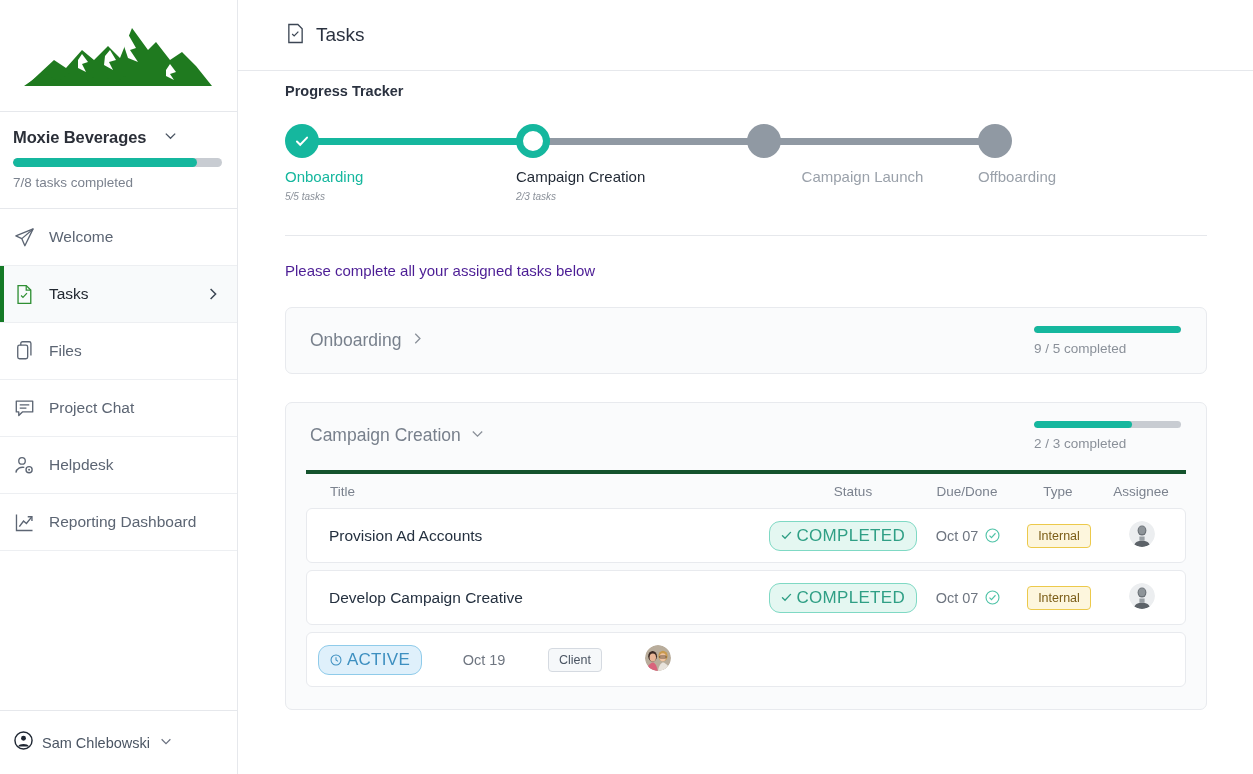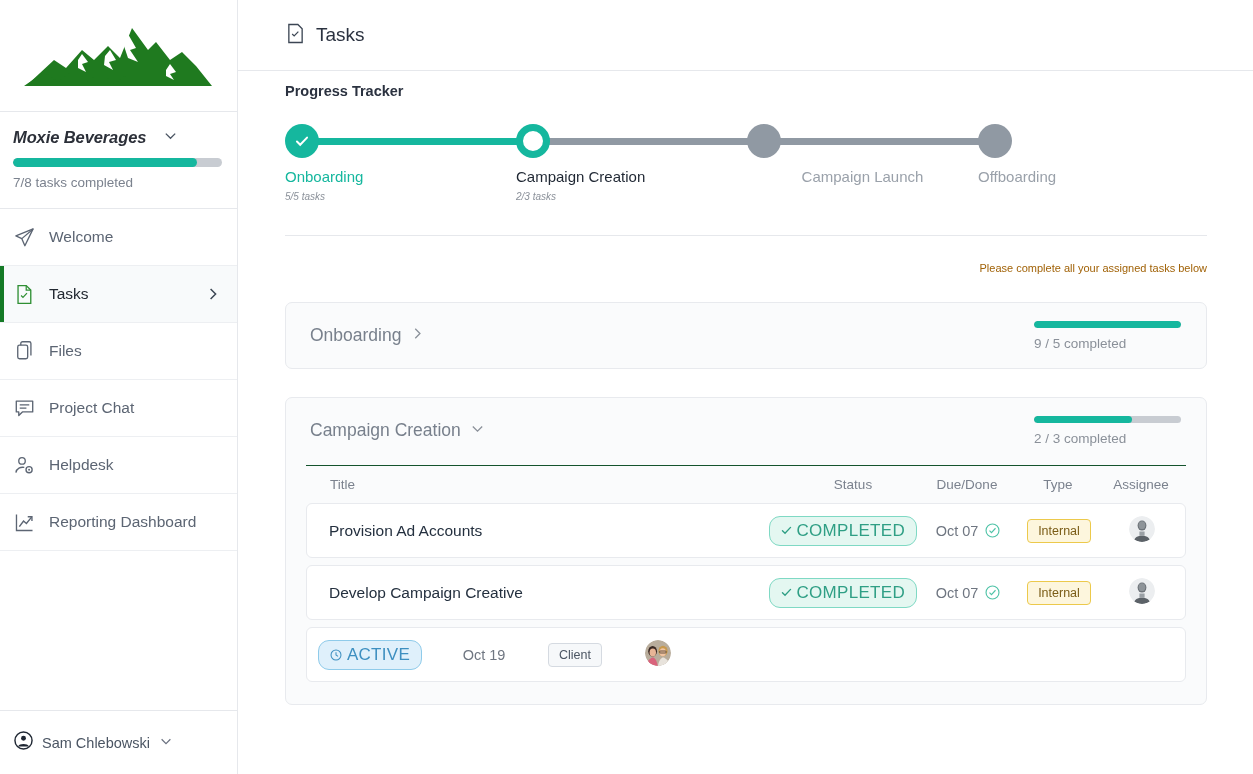--- a/index.html
+++ b/index.html
@@ -24,21 +24,21 @@
     height: 112px; flex: 0 0 112px;
     border-bottom: 1px solid #e6e8ec;
     display: flex; align-items: center; justify-content: center;
   }
   .logo-box svg { display: block; }
 
   .org-box {
     padding: 16px 13px 18px 13px;
     border-bottom: 1px solid #e6e8ec;
   }
-  .org-row { display: flex; align-items: flex-end; gap: 17px; margin-bottom: 11px; font-style: italic; }
+  .org-row { display: flex; align-items: flex-end; gap: 17px; margin-bottom: 11px; }
   .org-name {
     font-size: 16.5px; font-weight: bold; color: #2b2f38;
     letter-spacing: -0.1px;
   }
   .chev-d { display: block; }
   .bar-outer {
     height: 9px; border-radius: 5px; background: #c8ccd2;
     overflow: hidden; width: 209px;
   }
   .bar-inner { height: 9px; border-radius: 5px; background: #15b79e; }
@@ -108,21 +108,21 @@
   .node.current { background: #ffffff; border: 7px solid #15b79e; }
   .node.todo { background: #9099a3; }
   .step-label { font-size: 15px; margin-top: 5px; white-space: nowrap; }
   .step-sub { font-size: 10px; color: #8a9099; margin-top: 6px; white-space: nowrap; font-style: italic; }
   .lbl-done { color: #15b79e; }
   .lbl-current { color: #1f2733; }
   .lbl-todo { color: #9aa1aa; }
 
   .divider { height: 1px; background: #e6e8ec; margin: 22px 0 0 0; }
 
-  .instruction { font-size: 11px; color: #a16207; margin: 26px 0 0 0; text-align: right; }
+  .instruction { font-size: 15px; color: #4c1d95; margin: 26px 0 0 0; }
 
   
   .group-card {
     margin-top: 28px;
     border: 1px solid #e8eaee; border-radius: 7px;
     background: #fafbfc;
   }
   .group-card.open { background: #fafbfc; }
   .group-head {
     display: flex; align-items: center; padding: 0 24px; height: 65px;
@@ -132,21 +132,21 @@
   .group-title { font-size: 17.5px; color: #78808c; }
   .group-prog { text-align: left; width: 148px; }
   .gbar-outer { width: 147px; height: 7px; border-radius: 4px; background: #c8ccd2; overflow: hidden; }
   .gbar-inner { height: 7px; border-radius: 4px; background: #15b79e; }
   .gprog-txt { font-size: 13.5px; color: #8a9099; margin-top: 8px; }
 
   
   .tbl-wrap { padding: 0 20px 22px 20px; }
   .tbl-head {
     display: flex; align-items: center; height: 38px;
-    border-top: 1px solid #14532d;
+    border-top: 4px solid #14532d;
     font-size: 13.5px; color: #7b828e; padding: 0 2px;
     margin-top: 2px;
   }
   .c-title { flex: 1 1 auto; padding-left: 22px; }
   .c-status { flex: 0 0 126px; text-align: center; }
   .c-due { flex: 0 0 102px; text-align: center; }
   .c-type { flex: 0 0 80px; text-align: center; }
   .c-assignee { flex: 0 0 86px; text-align: center; }
 
   .task-row {

